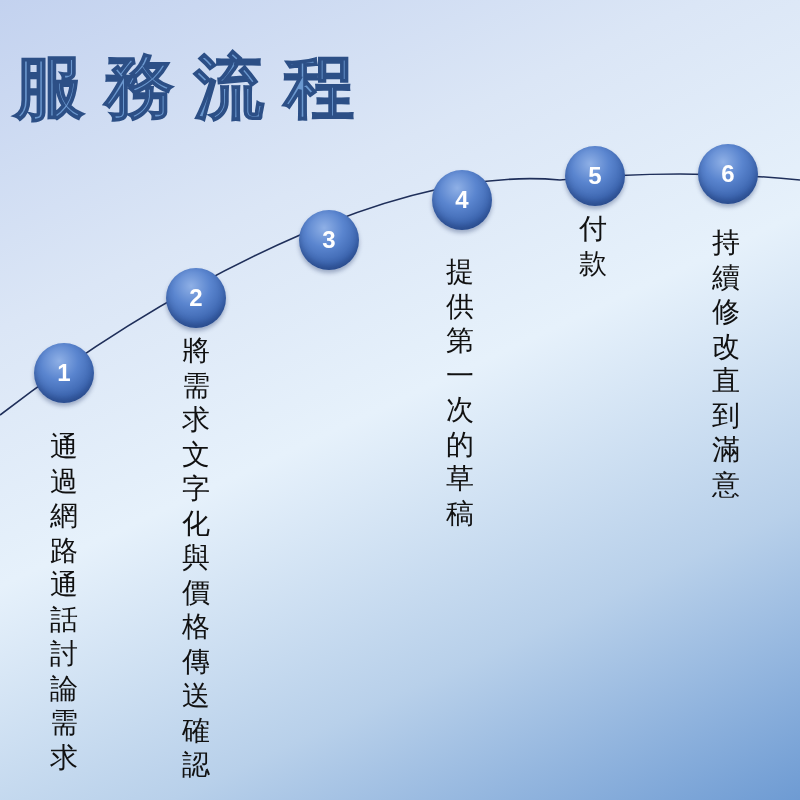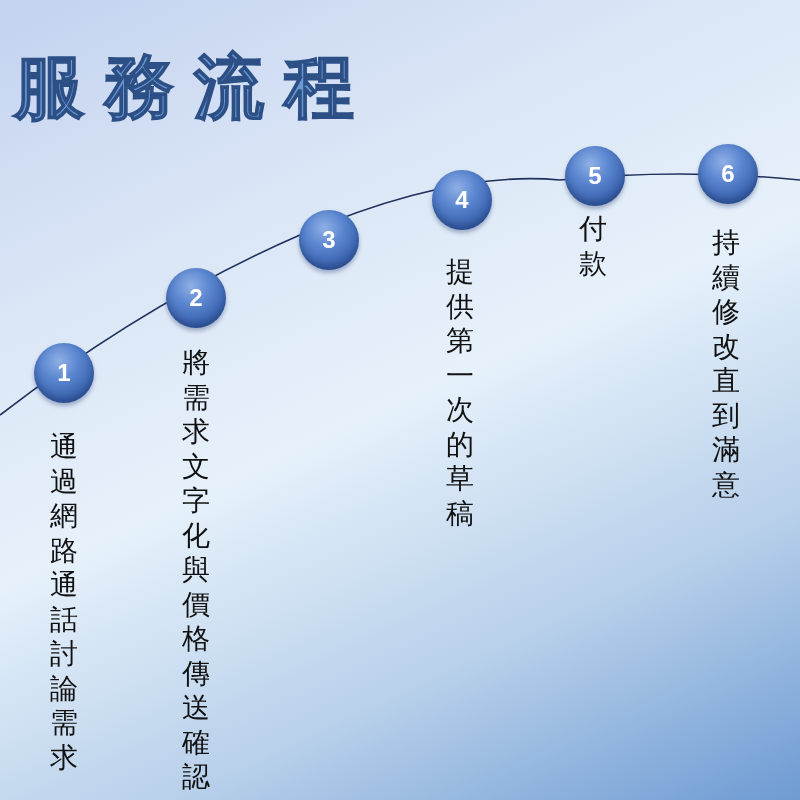--- a/index.html
+++ b/index.html
@@ -58,21 +58,21 @@
   </svg>
 
   <div class="node" style="left:34px; top:343px;">
     <span>1</span>
   </div>
   <div class="label" style="left:44px; top:430px;">通過網路通話討論需求</div>
 
   <div class="node" style="left:166px; top:268px;">
     <span>2</span>
   </div>
-  <div class="label" style="left:176px; top:346px;font-family:Liberation Serif, serif;">將需求文字化與價格傳送確認</div>
+  <div class="label" style="left:176px; top:334px;font-family:Liberation Serif, serif;">將需求文字化與價格傳送確認</div>
 
   <div class="node" style="left:299px; top:210px;">
     <span>3</span>
   </div>
 
   <div class="node" style="left:432px; top:170px;">
     <span>4</span>
   </div>
   <div class="label" style="left:440px; top:235px;margin-top:20px;">提供第一次的草稿</div>
 

